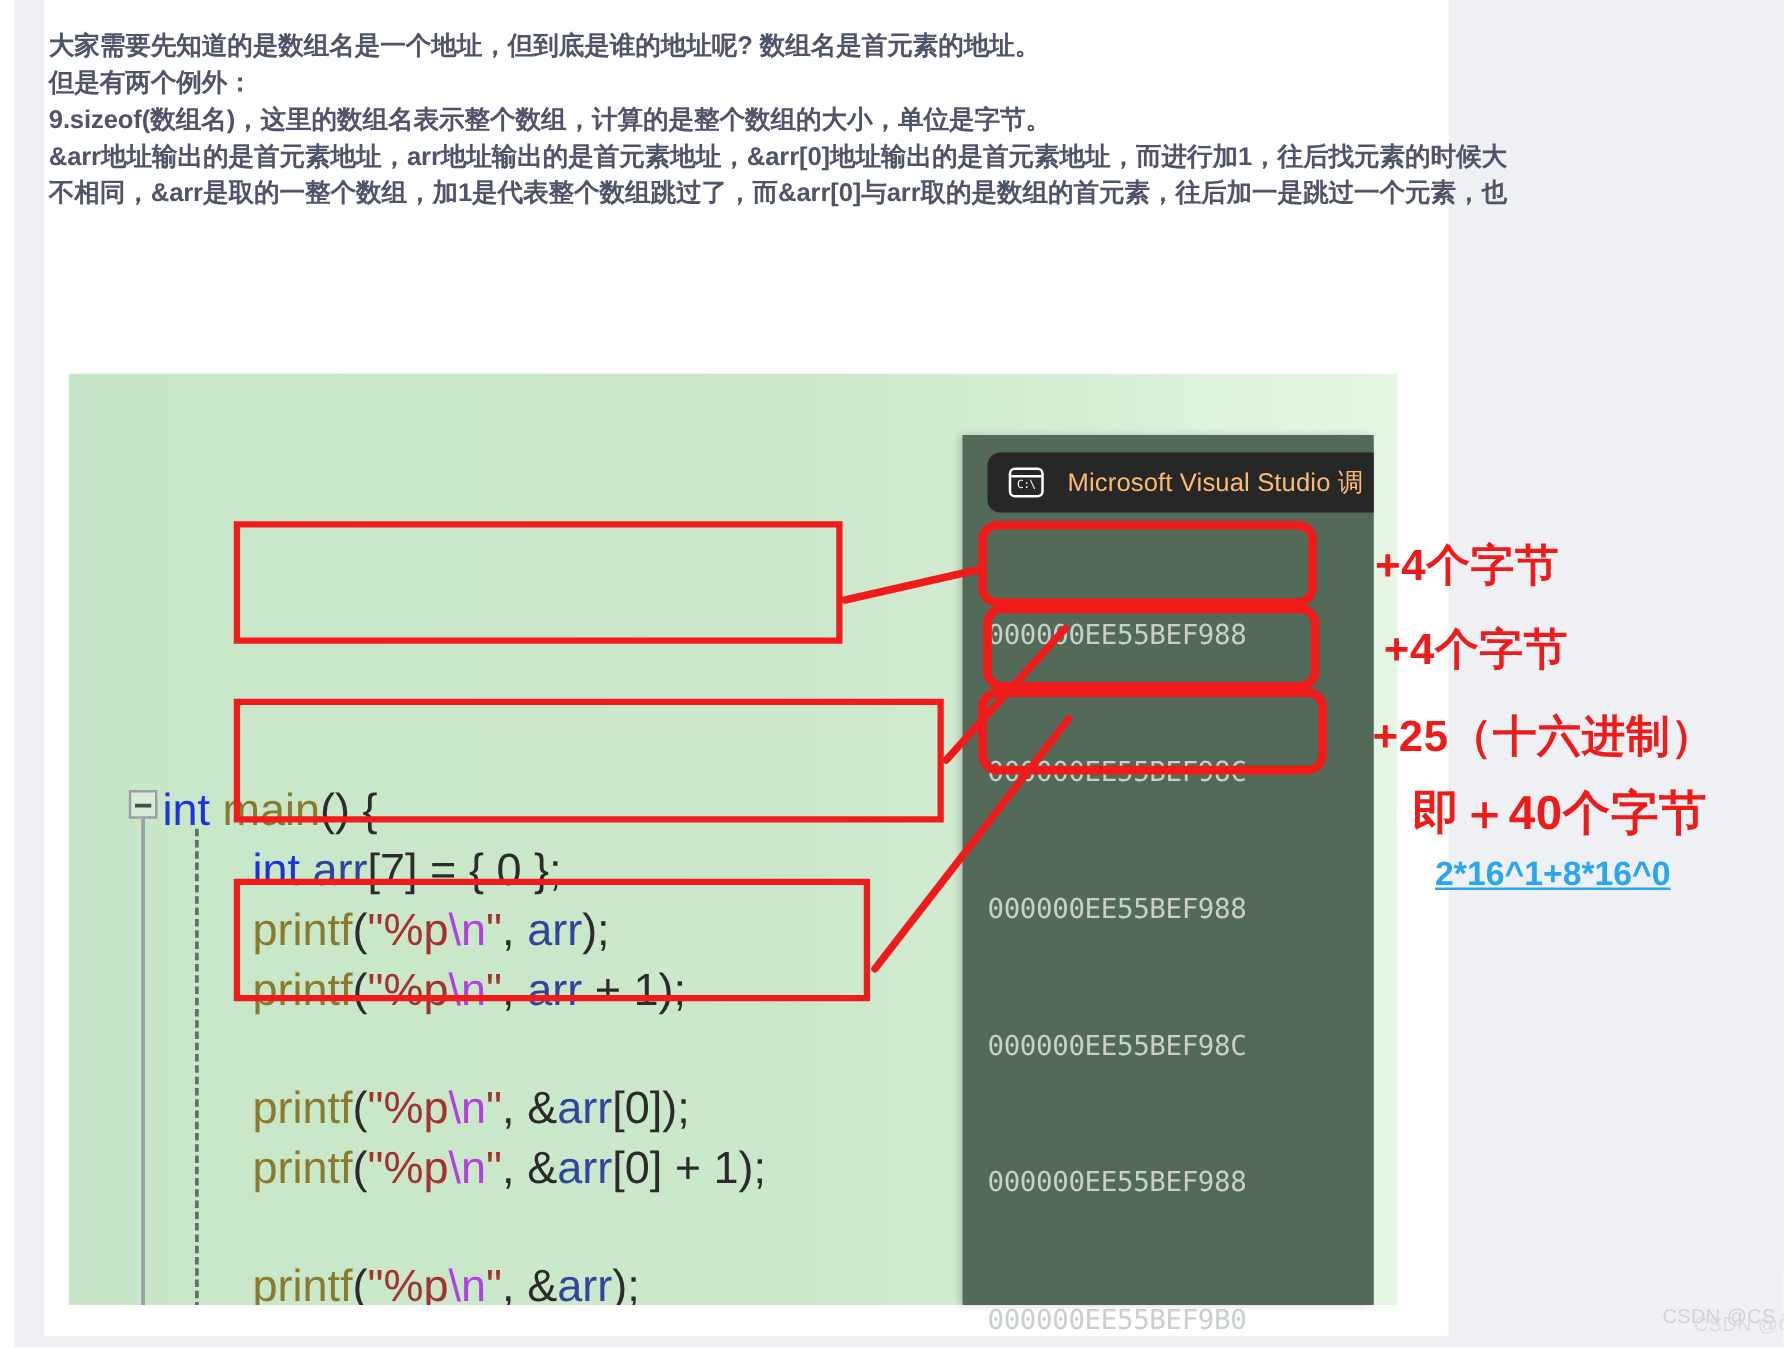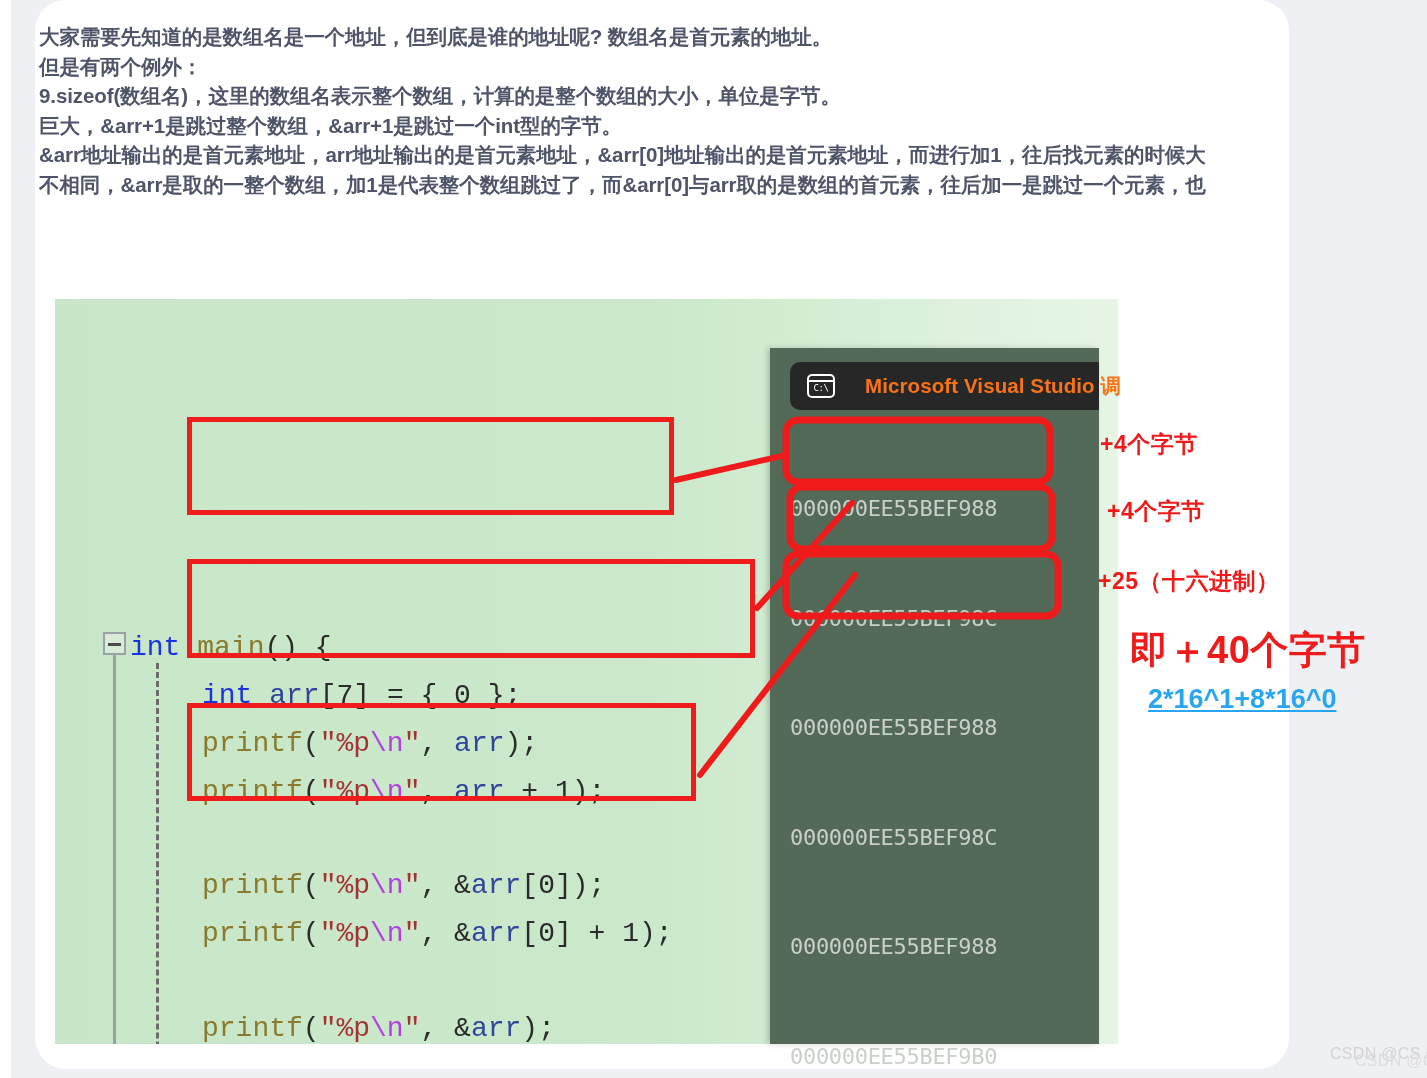--- a/index.html
+++ b/index.html
@@ -21,24 +21,23 @@
   
   .left-gutter {
     position: absolute; left: 0; top: 0;
     width: 11px; height: 1078px;
     background: #ffffff;
   }
   
   .page {
     position: absolute;
     left: 35px; top: 0;
-    width: 1254px;
+    width: 1124px;
     height: 1069px;
     background: #ffffff;
-    border-radius: 31px;
   }
   .article-text {
     position: absolute;
     left: 4px;
     top: 22px;
     width: 1384px;
     color: #4f5569;
     font-weight: bold;
     font-size: 20.5px;
     line-height: 29.5px;
@@ -52,22 +51,22 @@
     left: 20px;
     top: 299px;
     width: 1063px;
     height: 745px;
     background: linear-gradient(to right, #c8e6c8 0%, #cbe8cb 55%, #d4edd3 72%, #dff2de 86%, #e6f5e4 100%);
     overflow: hidden;
   }
   .code {
     position: absolute;
     left: 0; top: 0;
-    font-family: Liberation Mono, monospace;
-    font-size: 28px;
+    font-family: Liberation Sans, sans-serif;
+    font-size: 36px;
     line-height: 48px;
     white-space: pre;
   }
   .ln { position: absolute; left: 0; white-space: pre; }
   .kw  { color: #1b32e0; }
   .fn  { color: #8a7a2e; }
   .id  { color: #30459b; }
   .pun { color: #2b2b2b; }
   .str { color: #a33333; }
   .esc { color: #b43fe0; }
@@ -159,24 +158,24 @@
   }
   .console-icon span {
     font-family: "DejaVu Sans Mono", "Liberation Mono", monospace;
     font-size: 9px;
     color: #ffffff;
     line-height: 1;
     margin-bottom: 3px;
     letter-spacing: -0.5px;
   }
   .console-title {
-    color: #f97316;
+    color: #fdba74;
     font-size: 20.5px;
-    font-weight: bold;
-    margin-left: 30px;
+    font-weight: normal;
+    margin-left: 19px;
     white-space: nowrap;
     letter-spacing: 0.1px;
   }
   .console-body {
     position: absolute;
     left: 20px; top: 70px;
     width: 309px;
     font-family: "DejaVu Sans Mono", "Liberation Mono", monospace;
     font-size: 22px;
     line-height: 36.5px;
@@ -184,21 +183,21 @@
     white-space: pre;
     letter-spacing: -0.3px;
   }
 
   
   .annot {
     position: absolute;
     color: #ef1b1b;
     font-weight: bold;
     white-space: nowrap;
-    font-size: 23px;
+    font-size: 35px;
     letter-spacing: 0.5px;
   }
   #an-1 { left: 1065px; top: 429px; }
   #an-2 { left: 1072px; top: 496px; }
   #an-3 { left: 1063px; top: 566px; }
   #an-4 { left: 1074px; top: 625px; font-size: 38px; margin-left: 21px; }
   .annot-blue {
     position: absolute;
     left: 1113px; top: 684px;
     color: #29a6f0;
@@ -225,21 +224,20 @@
 <div id="root">
 
   <div class="left-gutter"></div>
 
   <div class="page">
 
     <div class="article-text">
       <p>大家需要先知道的是数组名是一个地址，但到底是谁的地址呢? 数组名是首元素的地址。</p>
       <p>但是有两个例外：</p>
       <p>9.sizeof(数组名)，这里的数组名表示整个数组，计算的是整个数组的大小，单位是字节。</p>
-      <p>巨大，&amp;arr+1是跳过整个数组，&amp;arr+1是跳过一个int型的字节。</p>
       <p>&amp;arr地址输出的是首元素地址，arr地址输出的是首元素地址，&amp;arr[0]地址输出的是首元素地址，而进行加1，往后找元素的时候大</p>
       <p>不相同，&amp;arr是取的一整个数组，加1是代表整个数组跳过了，而&amp;arr[0]与arr取的是数组的首元素，往后加一是跳过一个元素，也</p>
     </div>
 
     <div class="code-wrap">
 
       <div class="fold-box"></div>
       <div class="fold-bar"></div>
 
       <div class="indent-guide"></div>

